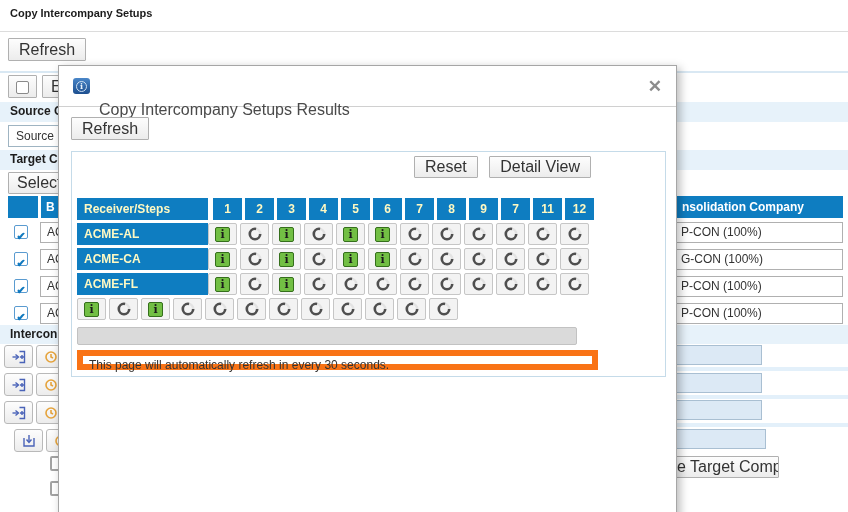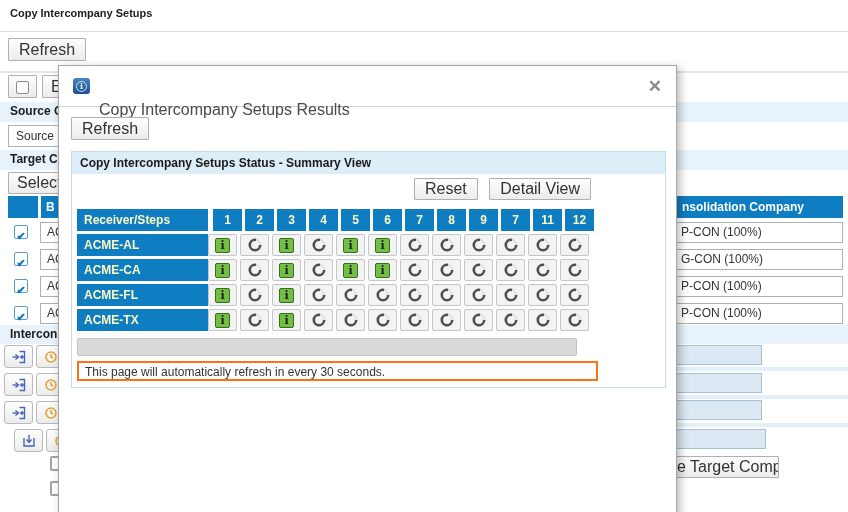--- a/index.html
+++ b/index.html
@@ -64,37 +64,37 @@
   .info-i { color:#eaf2fb; font-size:8px; font-weight:bold; font-family:"DejaVu Serif",serif; line-height:1; }
   .modal-title { font-size:16px; font-weight:normal; color:#4a4a4a;margin-top:48px; }
   .modal-close { margin-left:auto; color:#8c8c8c; font-size:17px; font-weight:bold; cursor:pointer; line-height:1; }
   .modal-body { position:relative; padding:10px 12px; }
   .modal-refresh { position:static; display:inline-block; margin-bottom:11px; height:23px; }
 
   .section { border:1px solid #c5dbe9; width:595px; }
   .section-header { height:22px; line-height:22px; background:#ddeef9; padding-left:8px;
                     font-size:12px; font-weight:bold; color:#1a1a1a; }
   .section-content { padding:4px 8px 6px 5px; }
-  .btn-row { text-align:right; padding-right:66px; margin-bottom:7px; height:24px; }
+  .btn-row { text-align:right; padding-right:66px; margin-bottom:18px; height:24px; }
   .btn-row .btn { position:static; display:inline-block; margin-left:7px; height:22px; }
 
   .trow { display:flex; margin-bottom:3px; }
   .tcell { display:inline-flex; align-items:center; height:22px; flex:0 0 auto; }
   .tlabel { width:138px; margin-right:5px; }
   .tstep, .tstatus { width:29px; margin-right:3px; justify-content:center; }
   .thead, .trec { background:#0e7dc1; color:#fef9c3; font-size:12px; font-weight:bold; }
   .thead.tlabel, .trec { padding-left:7px; width:131px; }
   .tstatus { background:#f3f3f3; border:1px solid #c6c6c6; border-radius:2px; }
   .icon-done { display:inline-block; width:15px; height:15px; background:#72bf44; border:1px solid #356f1c;
                border-radius:2px; color:#1b1b1b; font-family:"DejaVu Serif",serif; font-weight:bold;
                font-size:11px; line-height:14px; text-align:center; }
   .icon-pending { display:block; }
 
   .progress-bar { margin-top:7px; width:500px; height:18px; background:#dadada; border:1px solid #c2c2c2; border-radius:2px; }
-  .auto-note { margin-top:5px; width:521px; height:20px; border:2px solid #f97316; line-height:18px;
+  .auto-note { margin-top:5px; width:521px; height:20px; border:6px solid #f97316; line-height:18px;
                padding-left:6px; font-size:12px; color:#333; }
 </style>
 </head>
 <body>
 
 <div class="stage">
 
   <div>
     <div class="abs page-title">Copy Intercompany Setups</div>
     <div class="abs title-sep"></div>
@@ -218,21 +218,20 @@
         <span class="info-circle">
           <span class="info-i">i</span>
         </span>
       </span>
       <span class="modal-title">Copy Intercompany Setups Results</span>
       <span class="modal-close">✕</span>
     </div>
     <div class="modal-body">
       <button class="btn modal-refresh">Refresh</button>
       <div class="section">
-        <div class="section-header">Copy Intercompany Setups Status - Summary View</div>
         <div class="section-content">
           <div class="btn-row">
             <button class="btn">Reset</button>
             <button class="btn">Detail View</button>
           </div>
           <div id="status-table">
               <div class="trow">
                 <span class="tcell thead tlabel">Receiver/Steps</span>
                 <span class="tcell thead tstep">1</span>
                 <span class="tcell thead tstep">2</span>
@@ -436,21 +435,20 @@
                   </svg>
                 </span>
                 <span class="tcell tstatus">
                   <svg class="icon-pending" width="16" height="16" viewBox="0 0 16 16">
                     <circle cx="8" cy="8" r="5.2" fill="none" stroke="#e3e3e3" stroke-width="2.6"></circle>
                     <circle cx="8" cy="8" r="5.2" fill="none" stroke="#4f4f4f" stroke-width="2.6" stroke-dasharray="25 8"></circle>
                   </svg>
                 </span>
               </div>
               <div class="trow">
-                <span class="tcell trec">ACME-TX</span>
                 <span class="tcell tstatus">
                   <span class="icon-done">i</span>
                 </span>
                 <span class="tcell tstatus">
                   <svg class="icon-pending" width="16" height="16" viewBox="0 0 16 16">
                     <circle cx="8" cy="8" r="5.2" fill="none" stroke="#e3e3e3" stroke-width="2.6"></circle>
                     <circle cx="8" cy="8" r="5.2" fill="none" stroke="#4f4f4f" stroke-width="2.6" stroke-dasharray="25 8"></circle>
                   </svg>
                 </span>
                 <span class="tcell tstatus">

